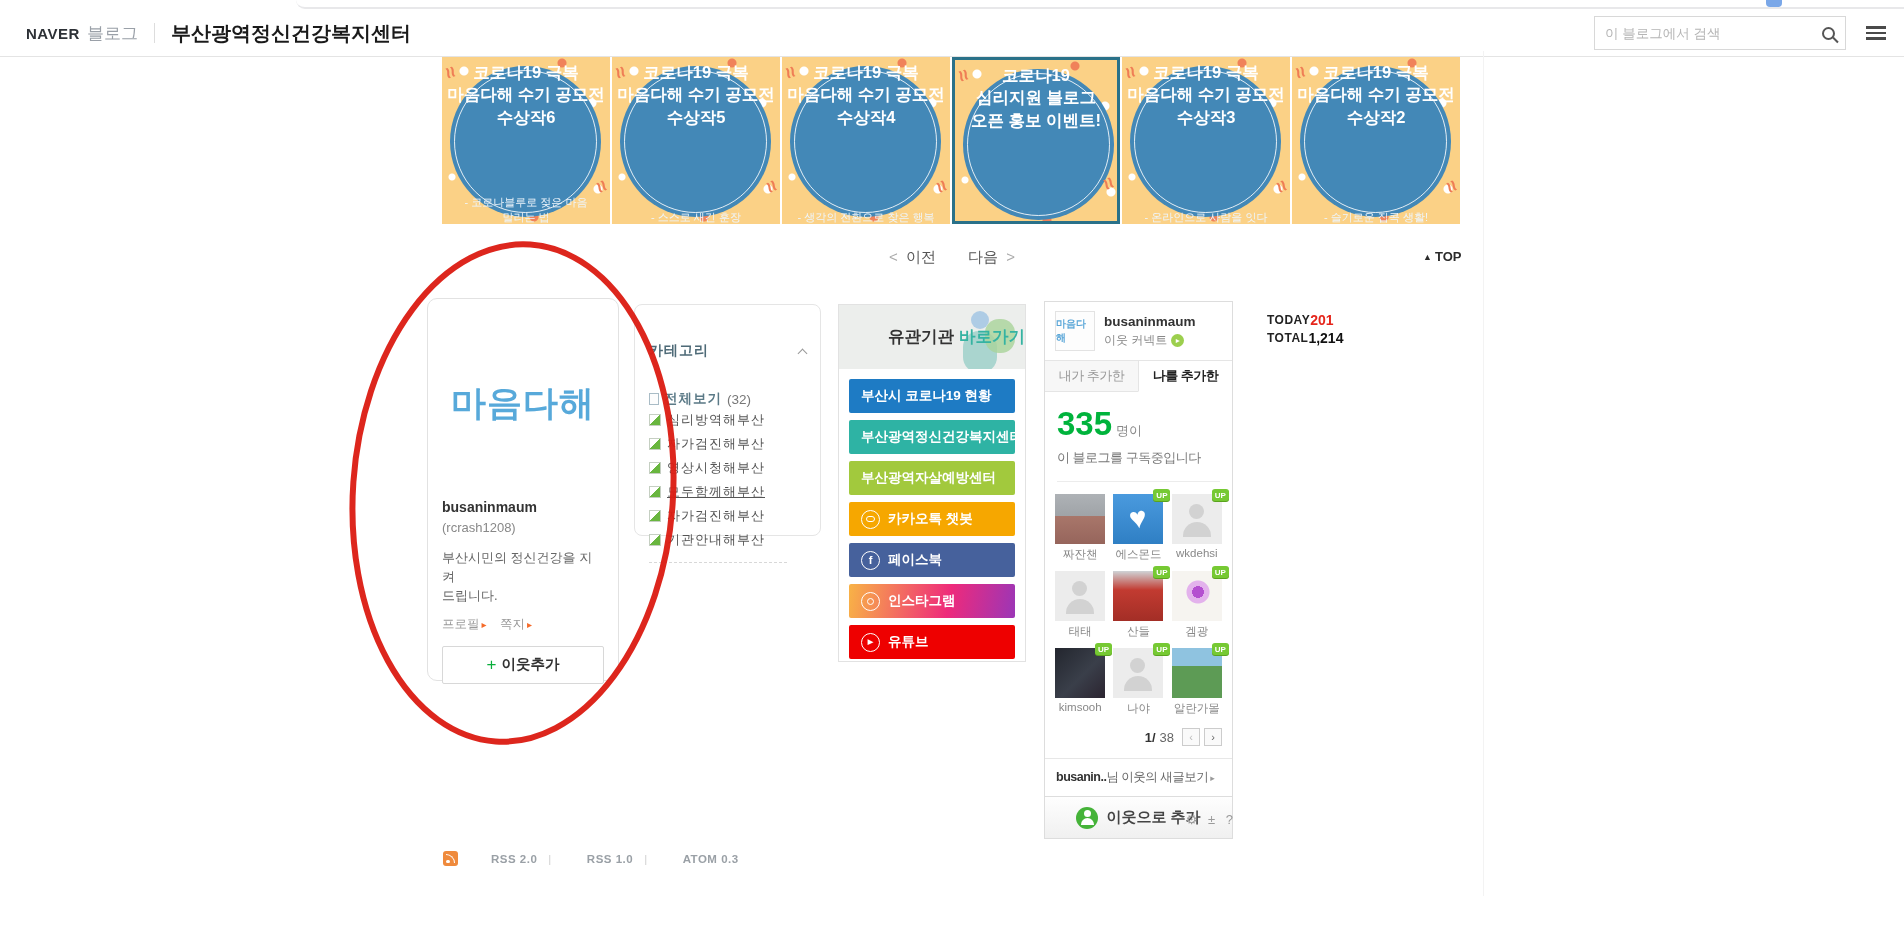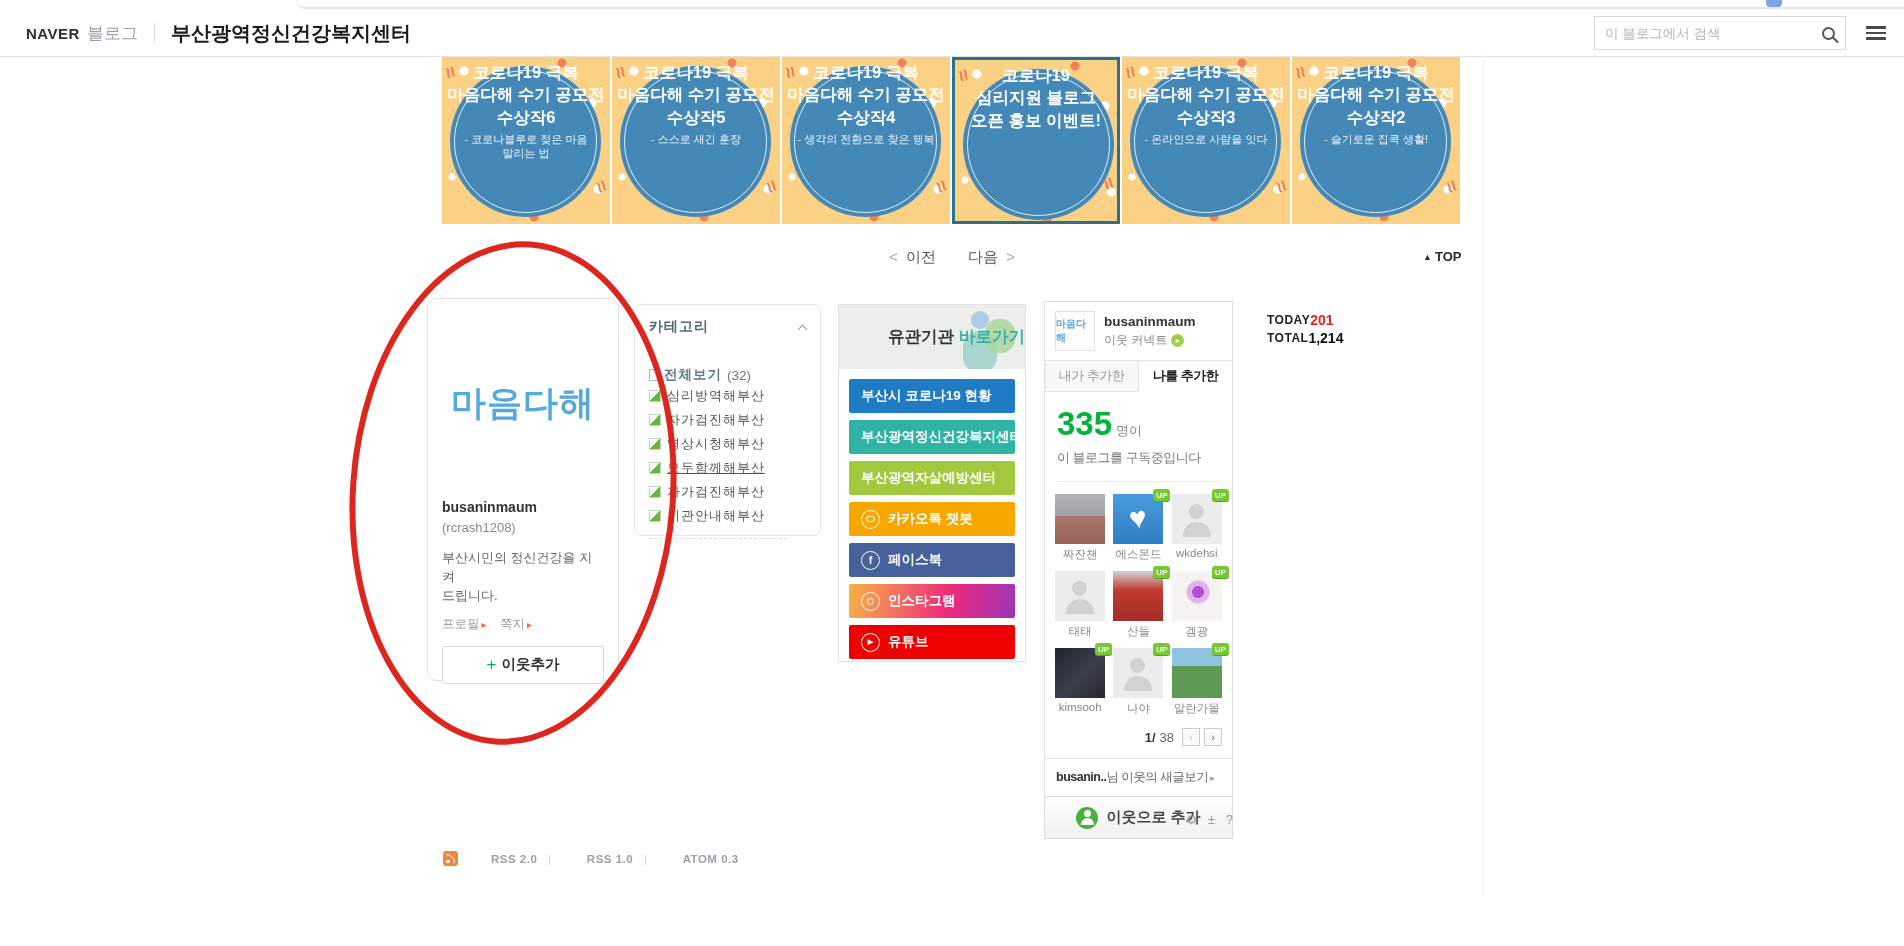--- a/index.html
+++ b/index.html
@@ -37,21 +37,21 @@
       radial-gradient(circle at 150px 46px, #fff 0 4px, transparent 5px),
       radial-gradient(circle at 156px 132px, #fff 0 4px, transparent 5px),
       radial-gradient(circle at 10px 120px, #fff 0 3px, transparent 4px),
       radial-gradient(circle at 92px 160px, #f0825a 0 4px, transparent 5px),
       radial-gradient(circle at 120px 6px, #f0825a 0 4px, transparent 5px); }
   .badge::before { content:"\2248"; position:absolute; left:3px; top:4px; color:#ef7d55; font-size:20px; font-weight:bold; transform:rotate(72deg); }
   .badge::after { content:"\2248"; position:absolute; right:3px; bottom:26px; color:#ef7d55; font-size:20px; font-weight:bold; transform:rotate(64deg); }
   .badge.selected { border:3px solid #2a7189; }
   .badge-circle { position:absolute; left:8px; top:9px; width:151px; height:151px; border-radius:50%; background:#4388b7; }
   .badge-circle::before { content:""; position:absolute; inset:4px; border:1.5px solid rgba(255,255,255,.85); border-radius:50%; }
-  .badge-text { position:absolute; inset:0; z-index:2; display:flex; flex-direction:column; align-items:center; justify-content:flex-start; text-align:center; color:#fff; padding-top:4px; }
+  .badge-text { position:absolute; inset:0; z-index:2; display:flex; flex-direction:column; align-items:center; justify-content:space-between; text-align:center; color:#fff; padding-top:4px; }
   .bt-main { font-size:16.5px; font-weight:bold; line-height:1.35; }
   .bt-sub { font-size:11px; line-height:1.3; margin-top:4px; color:#eef5fb; }
 
   .carousel-nav { position:absolute; left:442px; top:248px; width:1020px; text-align:center; font-size:15px; color:#555; }
   .nav-btn { cursor:pointer; margin:0 14px; }
   .nav-arrow { color:#aaa; margin:0 4px; }
   .top-btn { position:absolute; left:1423px; top:249px; font-size:13px; font-weight:bold; color:#2b2b2b; cursor:pointer; }
   .top-arrow { font-size:9px; color:#2b2b2b; margin-right:3px; vertical-align:1px; }
 
   
@@ -68,21 +68,21 @@
   .p-addbtn { margin-top:13px; height:38px; border:1px solid #d8d8d8; border-radius:2px; background:#fff;
     display:flex; align-items:center; justify-content:center; gap:5px; font-size:14.5px; font-weight:bold; color:#333; cursor:pointer; }
   .plus { color:#0aae3c; font-weight:normal; font-size:17px; }
 
   
   .red-ellipse { position:absolute; left:330px; top:225px; z-index:6; pointer-events:none; }
 
   
   .category-box { position:absolute; left:634px; top:304px; width:187px; height:232px; background:#fff;
     border:1px solid #e5e5e5; border-radius:8px; padding:13px 14px; }
-  .cat-header { display:flex; justify-content:space-between; align-items:center; }
+  .cat-header { display:flex; justify-content:space-between; align-items:center;margin-top:24px; }
   .cat-title { font-size:14px; font-weight:bold; color:#4e6a77; letter-spacing:1px; }
   .caret-up { width:7px; height:7px; border-left:1.5px solid #999; border-top:1.5px solid #999; transform:rotate(45deg); margin-top:4px; cursor:pointer; }
   .cat-all { margin-top:30px; font-size:13.5px; font-weight:bold; color:#5b7a87; letter-spacing:1px; display:flex; align-items:center; gap:5px; cursor:pointer; }
   .doc-ic { width:10px; height:12px; border:1px solid #a9bcc6; background:#fdfdfd; display:inline-block; }
   .cat-count { font-weight:normal; color:#777; letter-spacing:0; }
   .cat-items { }
   .cat-item { display:flex; align-items:center; gap:6px; font-size:13px; color:#555; line-height:24px; letter-spacing:1px; cursor:pointer; }
   .img-ic { width:12px; height:12px; border:1px solid #c5cfc2; background:linear-gradient(135deg,#fff 46%,#69b63f 46%); display:inline-block; }
   .cat-item.current .cat-label { text-decoration:underline; }
   .cat-dash { margin-top:10px; border-top:1px dashed #d8d8d8; width:88%; }

